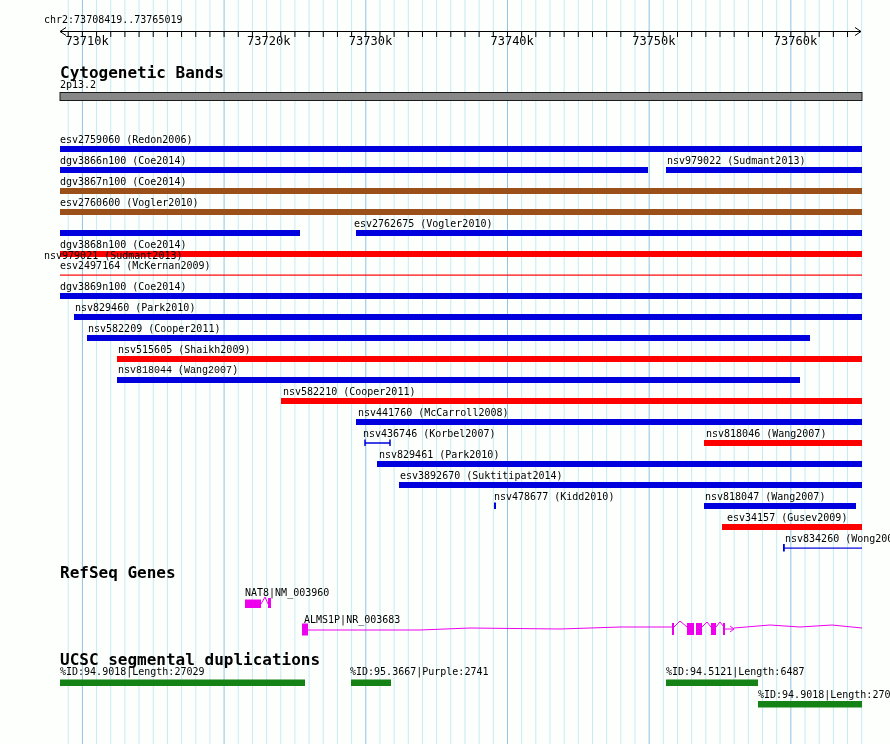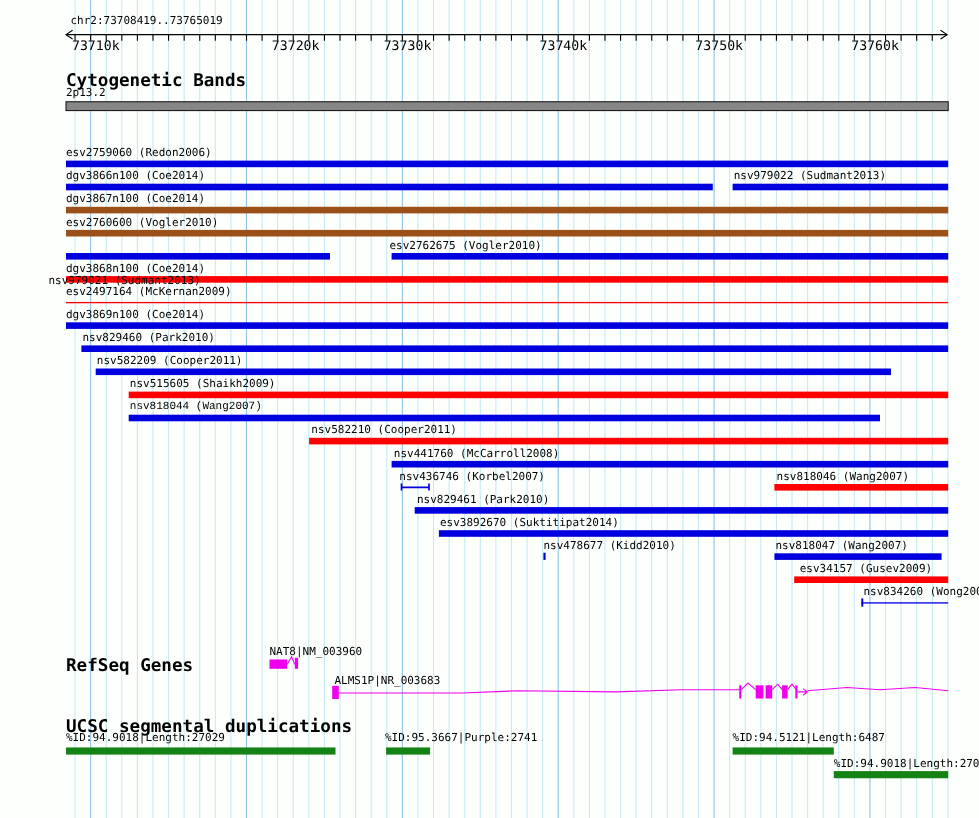--- a/index.html
+++ b/index.html
@@ -170,24 +170,24 @@
       <rect x="711" y="623" width="5" height="12" fill="#EE00EE"></rect>
       <path d="M716 627 L720 622 L724 627" fill="none" stroke="#EE00EE"></path>
       <rect x="723" y="623" width="2" height="12" fill="#EE00EE"></rect>
       <path d="M725 629 L734 629 M730 626 L734 629 L730 632" fill="none" stroke="#EE00EE"></path>
       <path d="M734 628 L770 625 L800 627 L832 625 L862 628" fill="none" stroke="#EE00EE"></path>
       <rect x="60" y="679.5" width="245" height="6.5" fill="#148214"></rect>
       <rect x="351" y="679.5" width="40" height="6.5" fill="#148214"></rect>
       <rect x="666" y="679.5" width="92" height="6.5" fill="#148214"></rect>
       <rect x="758" y="701" width="104" height="6.5" fill="#148214"></rect>
     </svg>
-  <div class="lbl" style="left:64px;top:14px">chr2:73708419..73765019</div>
+  <div class="lbl" style="left:44px;top:14px">chr2:73708419..73765019</div>
   <div class="hdr" style="left:60px;top:66px">Cytogenetic Bands</div>
   <div class="lbl" style="left:60px;top:79px">2p13.2</div>
-  <div class="hdr" style="left:60px;top:598px">RefSeq Genes</div>
+  <div class="hdr" style="left:60px;top:566px">RefSeq Genes</div>
   <div class="hdr" style="left:60px;top:653px">UCSC segmental duplications</div>
   <div id="labels">
       <div class="tick-lbl" style="left: 65.4013px; top: 34.5px;">73710k</div>
       <div class="tick-lbl" style="left: 207.092px; top: 34.5px; margin-left: 40px;">73720k</div>
       <div class="tick-lbl" style="left: 348.783px; top: 34.5px;">73730k</div>
       <div class="tick-lbl" style="left: 490.473px; top: 34.5px;">73740k</div>
       <div class="tick-lbl" style="left: 632.164px; top: 34.5px;">73750k</div>
       <div class="tick-lbl" style="left: 773.855px; top: 34.5px;">73760k</div>
       <div class="lbl" style="left: 60px; top: 134px;">esv2759060 (Redon2006)</div>
       <div class="lbl" style="left: 60px; top: 155px;">dgv3866n100 (Coe2014)</div>

